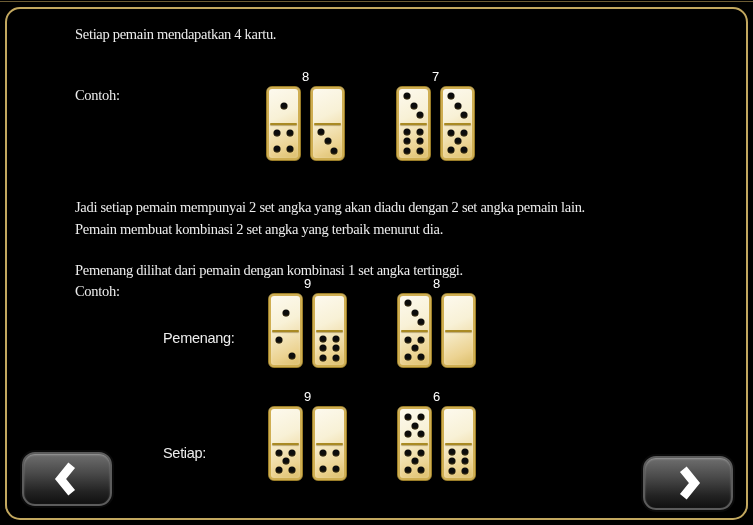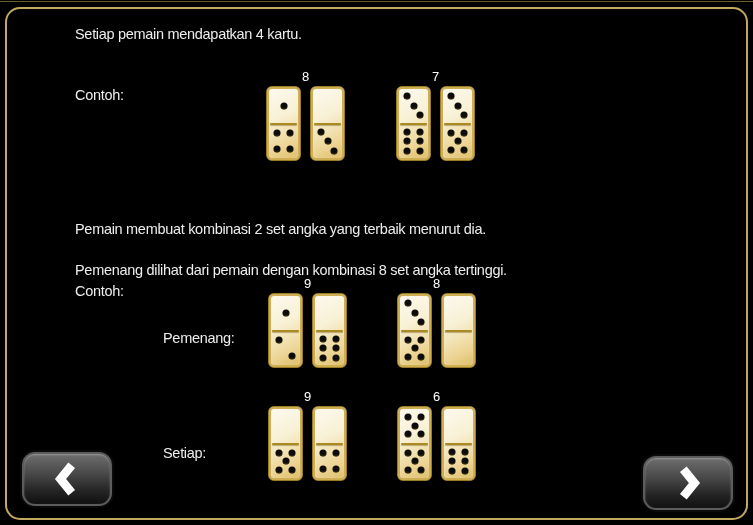--- a/index.html
+++ b/index.html
@@ -10,21 +10,21 @@
   #frame{
     position:absolute;top:7px;left:5px;right:5px;bottom:5px;
     border:2px solid #c3a85f;border-radius:15px;pointer-events:none;
   }
   #top-edge-line{
     position:absolute;top:1px;left:0;right:0;height:1px;
     background:rgba(196,168,95,.55);
   }
   .txt{
     position:absolute;left:75px;font-size:14.5px;letter-spacing:-0.3px;
-    line-height:22px;color:#ededed;white-space:nowrap;
+    line-height:22px;color:#ededed;white-space:nowrap;font-family:Liberation Serif, serif;
   }
   .row-label{position:absolute;font-size:14.5px;letter-spacing:-0.3px;color:#ededed;}
   
   .domino-group{position:absolute;width:79px;text-align:center;}
   .group-label{font-size:13px;color:#ffffff;height:14px;line-height:14px;margin-bottom:2px;}
   .cards{display:flex;gap:9px;justify-content:center;}
   .card{
     width:35px;height:75px;box-sizing:border-box;border-radius:6px;
     background:linear-gradient(155deg,#fdfaf0 0%,#f8f1d6 40%,#ecd392 78%,#d9ba62 100%);
     border:1px solid #9a7d28;
@@ -115,22 +115,23 @@
             <span class="pip" style="left: 26%; top: 24%;"></span>
             <span class="pip" style="left: 74%; top: 24%;"></span>
             <span class="pip" style="left: 50%; top: 50%;"></span>
             <span class="pip" style="left: 26%; top: 76%;"></span>
             <span class="pip" style="left: 74%; top: 76%;"></span>
           </div>
         </div>
       </div>
   </div>
 
+  <div class="txt" style="top:196px;">Jadi setiap pemain mempunyai 2 set angka yang akan diadu dengan 2 set angka pemain lain.</div>
   <div class="txt" style="top:218px;">Pemain membuat kombinasi 2 set angka yang terbaik menurut dia.</div>
-  <div class="txt" style="top:259px;">Pemenang dilihat dari pemain dengan kombinasi 8 set angka tertinggi.</div>
+  <div class="txt" style="top:259px;">Pemenang dilihat dari pemain dengan kombinasi 1 set angka tertinggi.</div>
   <div class="txt" style="top:280px;">Contoh:</div>
 
   <div class="row-label" style="left:163px;top:330px;">Pemenang:</div>
   <div class="domino-group" style="left:268px;top:277px;">
     <div class="group-label">9</div>
     <div class="cards">
         <div class="card">
           <div class="half">
             <span class="pip" style="left: 50%; top: 50%;"></span>
           </div>

